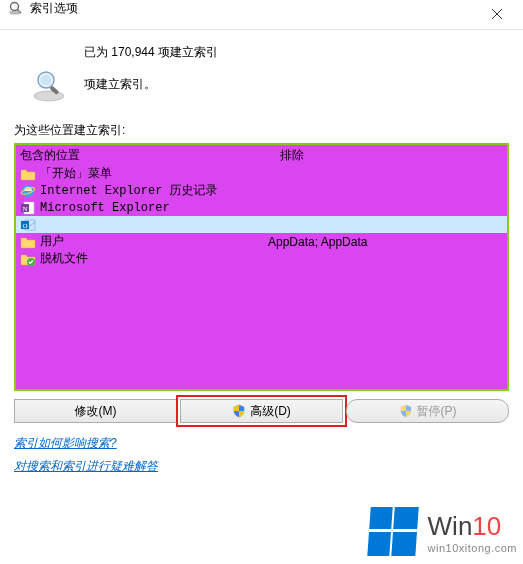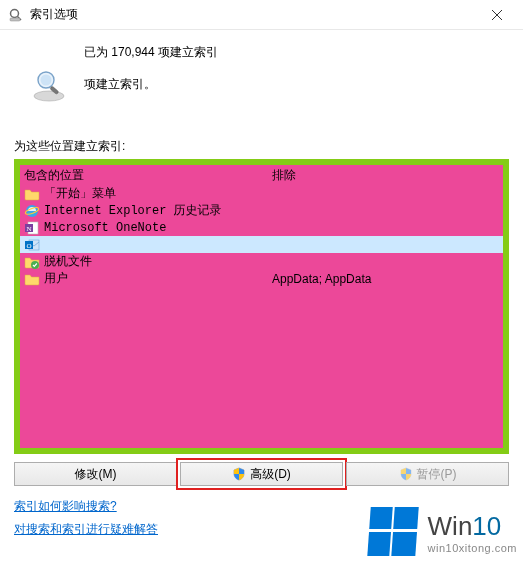--- a/index.html
+++ b/index.html
@@ -8,50 +8,50 @@
     font-size: 12px;
     background: #ffffff;
     color: #000;
     width: 523px;
     height: 564px;
     position: relative;
     overflow: hidden;
   }
   .titlebar {
     display: flex;
-    align-items: center;
+    align-items: flex-start;
     height: 30px;
     padding: 0 6px 0 8px;
     border-bottom: 1px solid #e8e8e8;
   }
   .titlebar .title-icon { margin-right: 6px; display:flex; align-items:center;}
   .titlebar .title-text { flex: 1; font-size: 12px; }
   .titlebar .close-btn {
     width: 40px; height: 28px; display:flex; align-items:center; justify-content:center;
     cursor: pointer;
   }
   .content { padding: 10px 14px 0 14px; }
   .status-row { display: flex; align-items: flex-start; }
   .status-icon { width: 70px; display:flex; justify-content:center; padding-top:28px;}
   .status-text { padding-top: 2px; line-height: 1.8; }
-  .section-label { margin-top: 36px; margin-bottom: 4px; }
+  .section-label { margin-top: 20px; margin-bottom: 4px; }
   .listbox {
-    border: 6px solid #84cc16;
-    height: 295px;
+    border: 2px solid #84cc16;
+    height: 248px;
     overflow: hidden;
-    background: #ec4899;
+    background: #d946ef;
   }
   .list-header {
     display: flex;
     height: 20px;
     align-items: center;
     font-size: 12px;
   }
   .list-header .col1 { width: 248px; padding-left: 4px; }
-  .list-header .col2 { flex:1; padding-left: 4px; }
+  .list-header .col2 { flex:1; padding-left: 4px; margin-left: 12px; }
   .list-rows { }
   .list-row {
     display: flex;
     align-items: center;
     height: 17px;
     padding-left: 4px;
   }
   .list-row.selected { background: #cce8ff; }
   .list-row .row-icon { width: 16px; height:16px; margin-right: 4px; display:flex; align-items:center; justify-content:center;}
   .list-row .row-label { width: 224px; white-space: nowrap; overflow:hidden;font-family:Liberation Mono, monospace; }
@@ -67,44 +67,45 @@
     height: 24px;
     background: linear-gradient(#f5f5f5,#e8e8e8);
     border: 1px solid #adadad;
     display: flex;
     align-items: center;
     justify-content: center;
     font-size: 12px;
     cursor: pointer;
     gap: 4px;
   }
-  .btn.disabled { color: #9a9a9a; cursor: default; }
+  .btn.disabled { color: #9a9a9a; cursor: default; border-radius: 11px; }
   .btn.highlighted { outline: 2px solid #e02020; outline-offset: 2px; }
   .shield { display:inline-flex; }
   .links { margin-top: 12px; }
   .links a {
     color: #0066cc;
     text-decoration: underline;
     display: inline-block;
     margin-bottom: 6px;
     cursor: pointer;
+    font-style: italic;
   }
   .watermark {
     position: absolute;
     right: 6px;
     bottom: 6px;
     display: flex;
     align-items: center;
     gap: 8px;
   }
   .watermark .win-logo { display:flex; flex-wrap:wrap; width:52px; height:52px; transform: skewX(-4deg);}
   .watermark .win-logo div { background:#0078d7; }
   .watermark .brand-text { display:flex; flex-direction:column; align-items:flex-start; }
   .watermark .brand-main { font-size: 26px; color:#444; font-weight: 400; display:flex; align-items:baseline;}
-  .watermark .brand-main .d10 { color:#0369a1; }
+  .watermark .brand-main .d10 { color:#ef4444; }
   .watermark .brand-sub { font-size: 11px; color:#888; letter-spacing: 0.5px;}
 </style>
 </head>
 <body>
 
 <div class="titlebar">
   <span class="title-icon">
     <svg width="16" height="16" viewBox="0 0 16 16">
       <circle cx="6.5" cy="6.5" r="4" fill="none" stroke="#6a6a6a" stroke-width="1.5"></circle>
       <line x1="9.5" y1="9.5" x2="13" y2="13" stroke="#6a6a6a" stroke-width="1.5"></line>
@@ -166,53 +167,53 @@
           <span class="row-exclude"></span>
         </div>
         <div class="list-row">
           <span class="row-icon">
             <svg width="16" height="16" viewBox="0 0 16 16">
               <rect x="4" y="2" width="10" height="12" fill="#fff" stroke="#b9b9b9" stroke-width="0.6"></rect>
               <rect x="1" y="4" width="8" height="8" fill="#7b3fa0"></rect>
               <text x="5" y="10.5" font-size="7" fill="#fff" text-anchor="middle" font-family="Segoe UI">N</text>
             </svg>
           </span>
-          <span class="row-label">Microsoft OneNote</span>
+          <span class="row-label">Microsoft Explorer</span>
           <span class="row-exclude"></span>
         </div>
         <div class="list-row selected">
           <span class="row-icon">
             <svg width="16" height="16" viewBox="0 0 16 16">
               <rect x="5" y="3" width="10" height="10" fill="#cfe4f8" stroke="#5a9bd5" stroke-width="0.5"></rect>
               <path d="M5 5 l5 4 l5 -4" fill="none" stroke="#5a9bd5" stroke-width="0.6"></path>
               <rect x="1" y="4" width="8" height="8" fill="#0072c6"></rect>
               <text x="5" y="10.5" font-size="7" fill="#fff" text-anchor="middle" font-family="Segoe UI">O</text>
             </svg>
           </span>
           <span class="row-exclude"></span>
         </div>
         <div class="list-row">
           <span class="row-icon">
             <svg width="16" height="16" viewBox="0 0 16 16">
               <path d="M1 4 h5 l1.5 2 H15 v7 a1 1 0 0 1 -1 1 H2 a1 1 0 0 1 -1 -1 Z" fill="#ffd86b" stroke="#d9a93c" stroke-width="0.5"></path>
+            </svg>
+          </span>
+          <span class="row-label">用户</span>
+          <span class="row-exclude">AppData; AppData</span>
+        </div>
+        <div class="list-row">
+          <span class="row-icon">
+            <svg width="16" height="16" viewBox="0 0 16 16">
+              <path d="M1 4 h5 l1.5 2 H15 v7 a1 1 0 0 1 -1 1 H2 a1 1 0 0 1 -1 -1 Z" fill="#ffd86b" stroke="#d9a93c" stroke-width="0.5"></path>
               <circle cx="11" cy="11" r="4" fill="#4caf50"></circle>
               <path d="M9 11 l1.3 1.3 l2.5 -2.8" fill="none" stroke="#fff" stroke-width="1.2"></path>
             </svg>
           </span>
           <span class="row-label">脱机文件</span>
           <span class="row-exclude"></span>
-        </div>
-        <div class="list-row">
-          <span class="row-icon">
-            <svg width="16" height="16" viewBox="0 0 16 16">
-              <path d="M1 4 h5 l1.5 2 H15 v7 a1 1 0 0 1 -1 1 H2 a1 1 0 0 1 -1 -1 Z" fill="#ffd86b" stroke="#d9a93c" stroke-width="0.5"></path>
-            </svg>
-          </span>
-          <span class="row-label">用户</span>
-          <span class="row-exclude">AppData; AppData</span>
         </div>
       </div>
   </div>
 
   <div class="button-row">
     <div class="btn">
       <span>修改(M)</span>
     </div>
     <div class="btn highlighted">
       <span class="shield">

